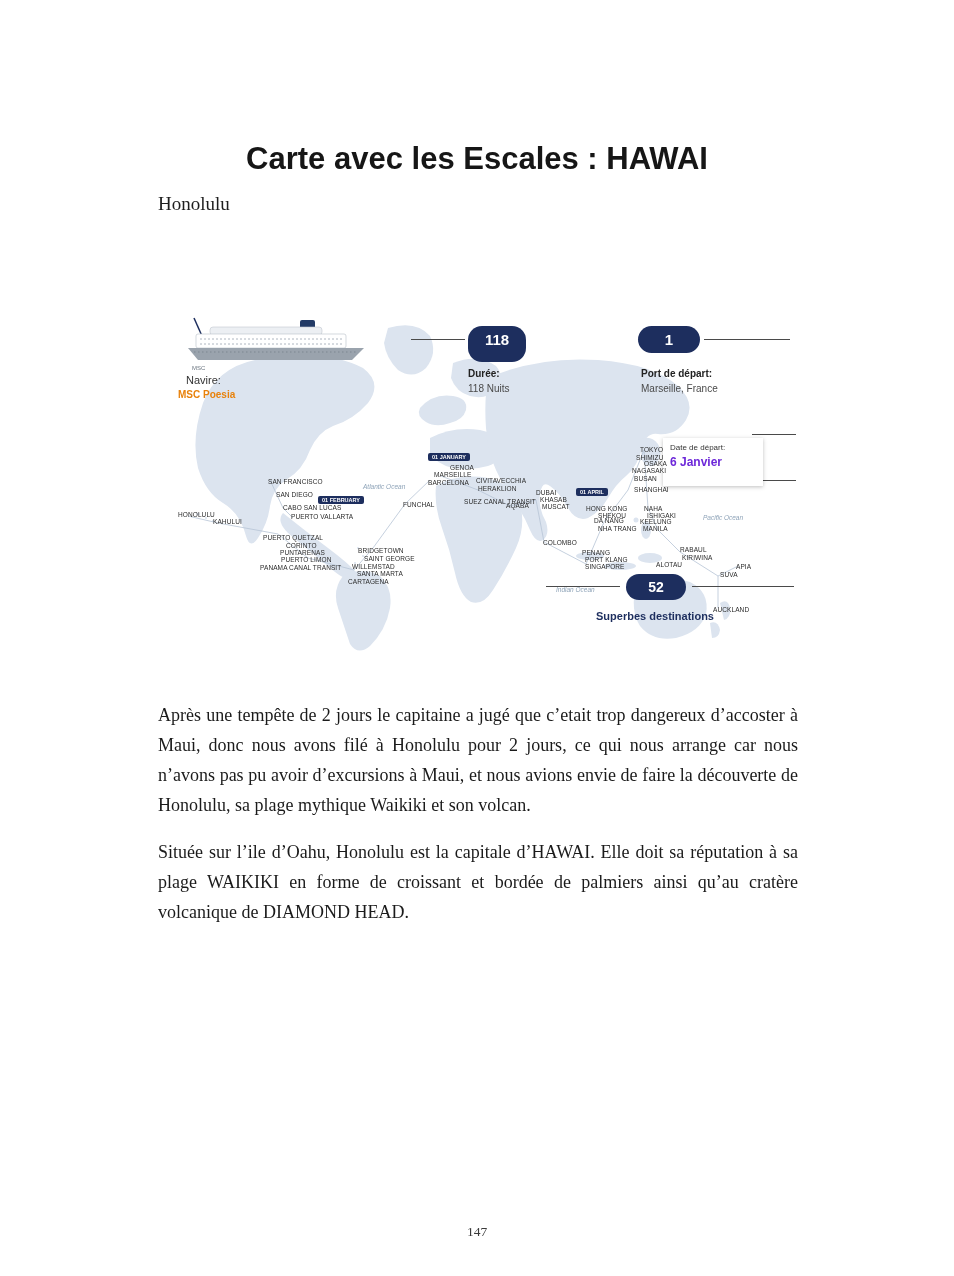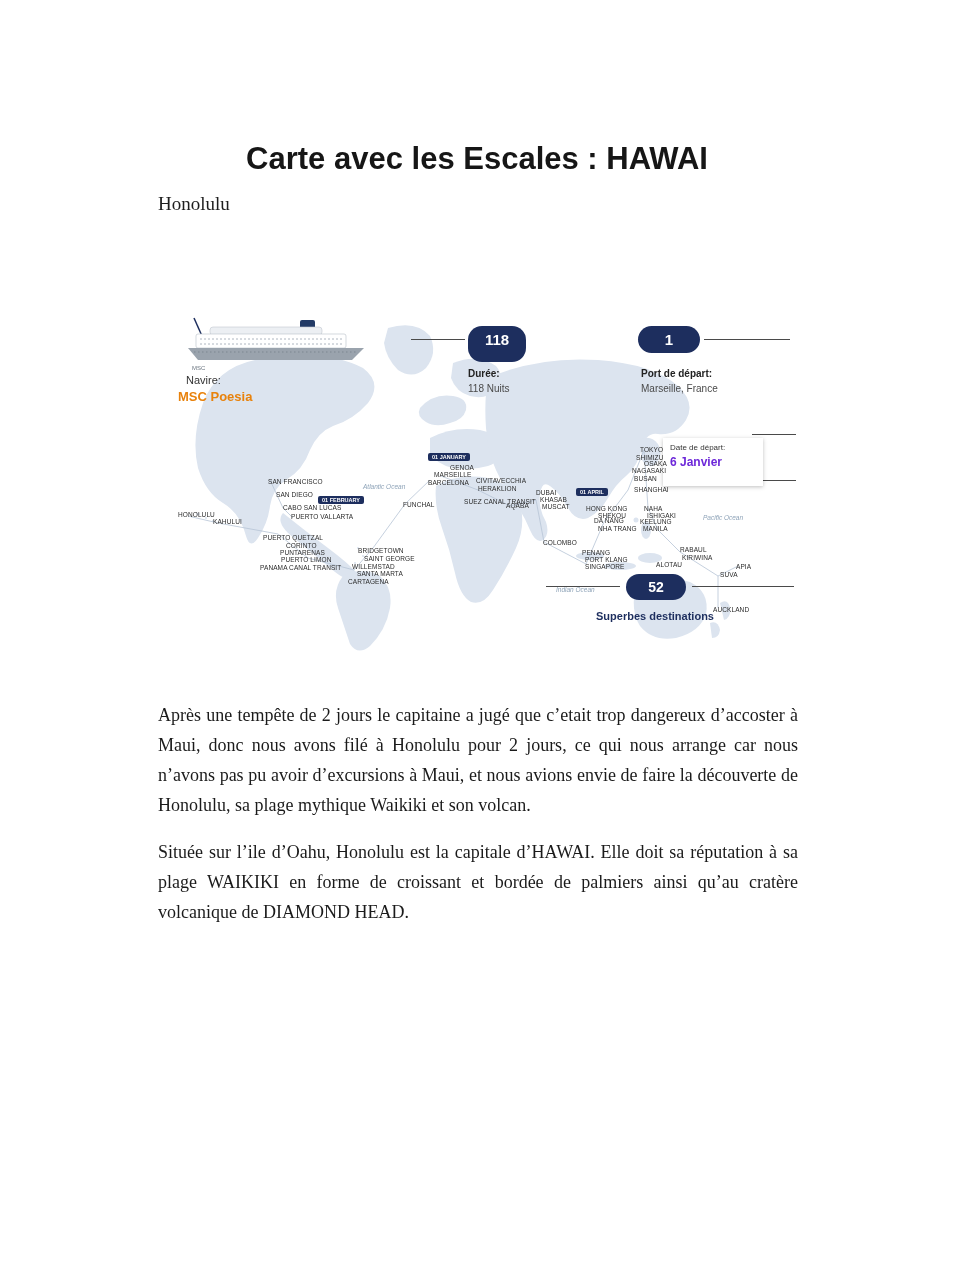--- a/index.html
+++ b/index.html
@@ -12,21 +12,21 @@
   .subtitle { position:absolute; top:193px; left:158px; font-size:19px; color:#1e1e1e; }
 
   
   .map { position:absolute; left:158px; top:308px; width:645px; height:345px; }
   .map svg.world { position:absolute; left:0; top:0; width:645px; height:345px; }
 
   .ship-wrap { position:absolute; left:22px; top:4px; width:195px; height:60px; }
   .ship-label { position:absolute; left:20px; top:66px; font-family:"Liberation Sans",sans-serif;
                 font-size:11px; color:#333;padding-left:8px; }
   .ship-name  { position:absolute; left:20px; top:81px; font-family:"Liberation Sans",sans-serif;
-                font-size:13px; font-weight:700; color:#e8820c; }
+                font-size:10px; font-weight:700; color:#e8820c; }
 
   .pill { position:absolute; background:#1d2e5e; color:#fff; font-family:"Liberation Sans",sans-serif;
           font-weight:700; text-align:center; border-radius:14px; }
   .pill-duration { left:310px; top:18px; width:58px; height:36px; line-height:27px; font-size:15px; }
   .pill-port     { left:480px; top:18px; width:62px; height:27px; line-height:27px; font-size:15px; }
   .pill-dest     { left:468px; top:266px; width:60px; height:26px; line-height:26px; font-size:14px; }
 
   .hline { position:absolute; height:1px; background:#4a4a4a; }
 
   .stat-label { position:absolute; font-family:"Liberation Sans",sans-serif; font-weight:700;
@@ -197,13 +197,14 @@
         <div class="port" style="left: 562px; top: 263px;">SUVA</div>
         <div class="port" style="left: 555px; top: 298px;">AUCKLAND</div>
       </div>
   </div>
 
   <div class="body-text">
       <p>Après une tempête de 2 jours le capitaine a jugé que c’etait trop dangereux d’accoster à Maui, donc nous avons filé à Honolulu pour 2 jours, ce qui nous arrange car nous n’avons pas pu avoir d’excursions à Maui, et nous avions envie de faire la découverte de Honolulu, sa plage mythique Waikiki et son volcan.</p>
       <p>Située sur l’ile d’Oahu, Honolulu est la capitale d’HAWAI. Elle doit sa réputation à sa plage WAIKIKI en forme de croissant et bordée de palmiers ainsi qu’au cratère volcanique de DIAMOND HEAD.</p>
     </div>
 
+  <div class="page-number">147</div>
 </div>
 
 </body></html>

